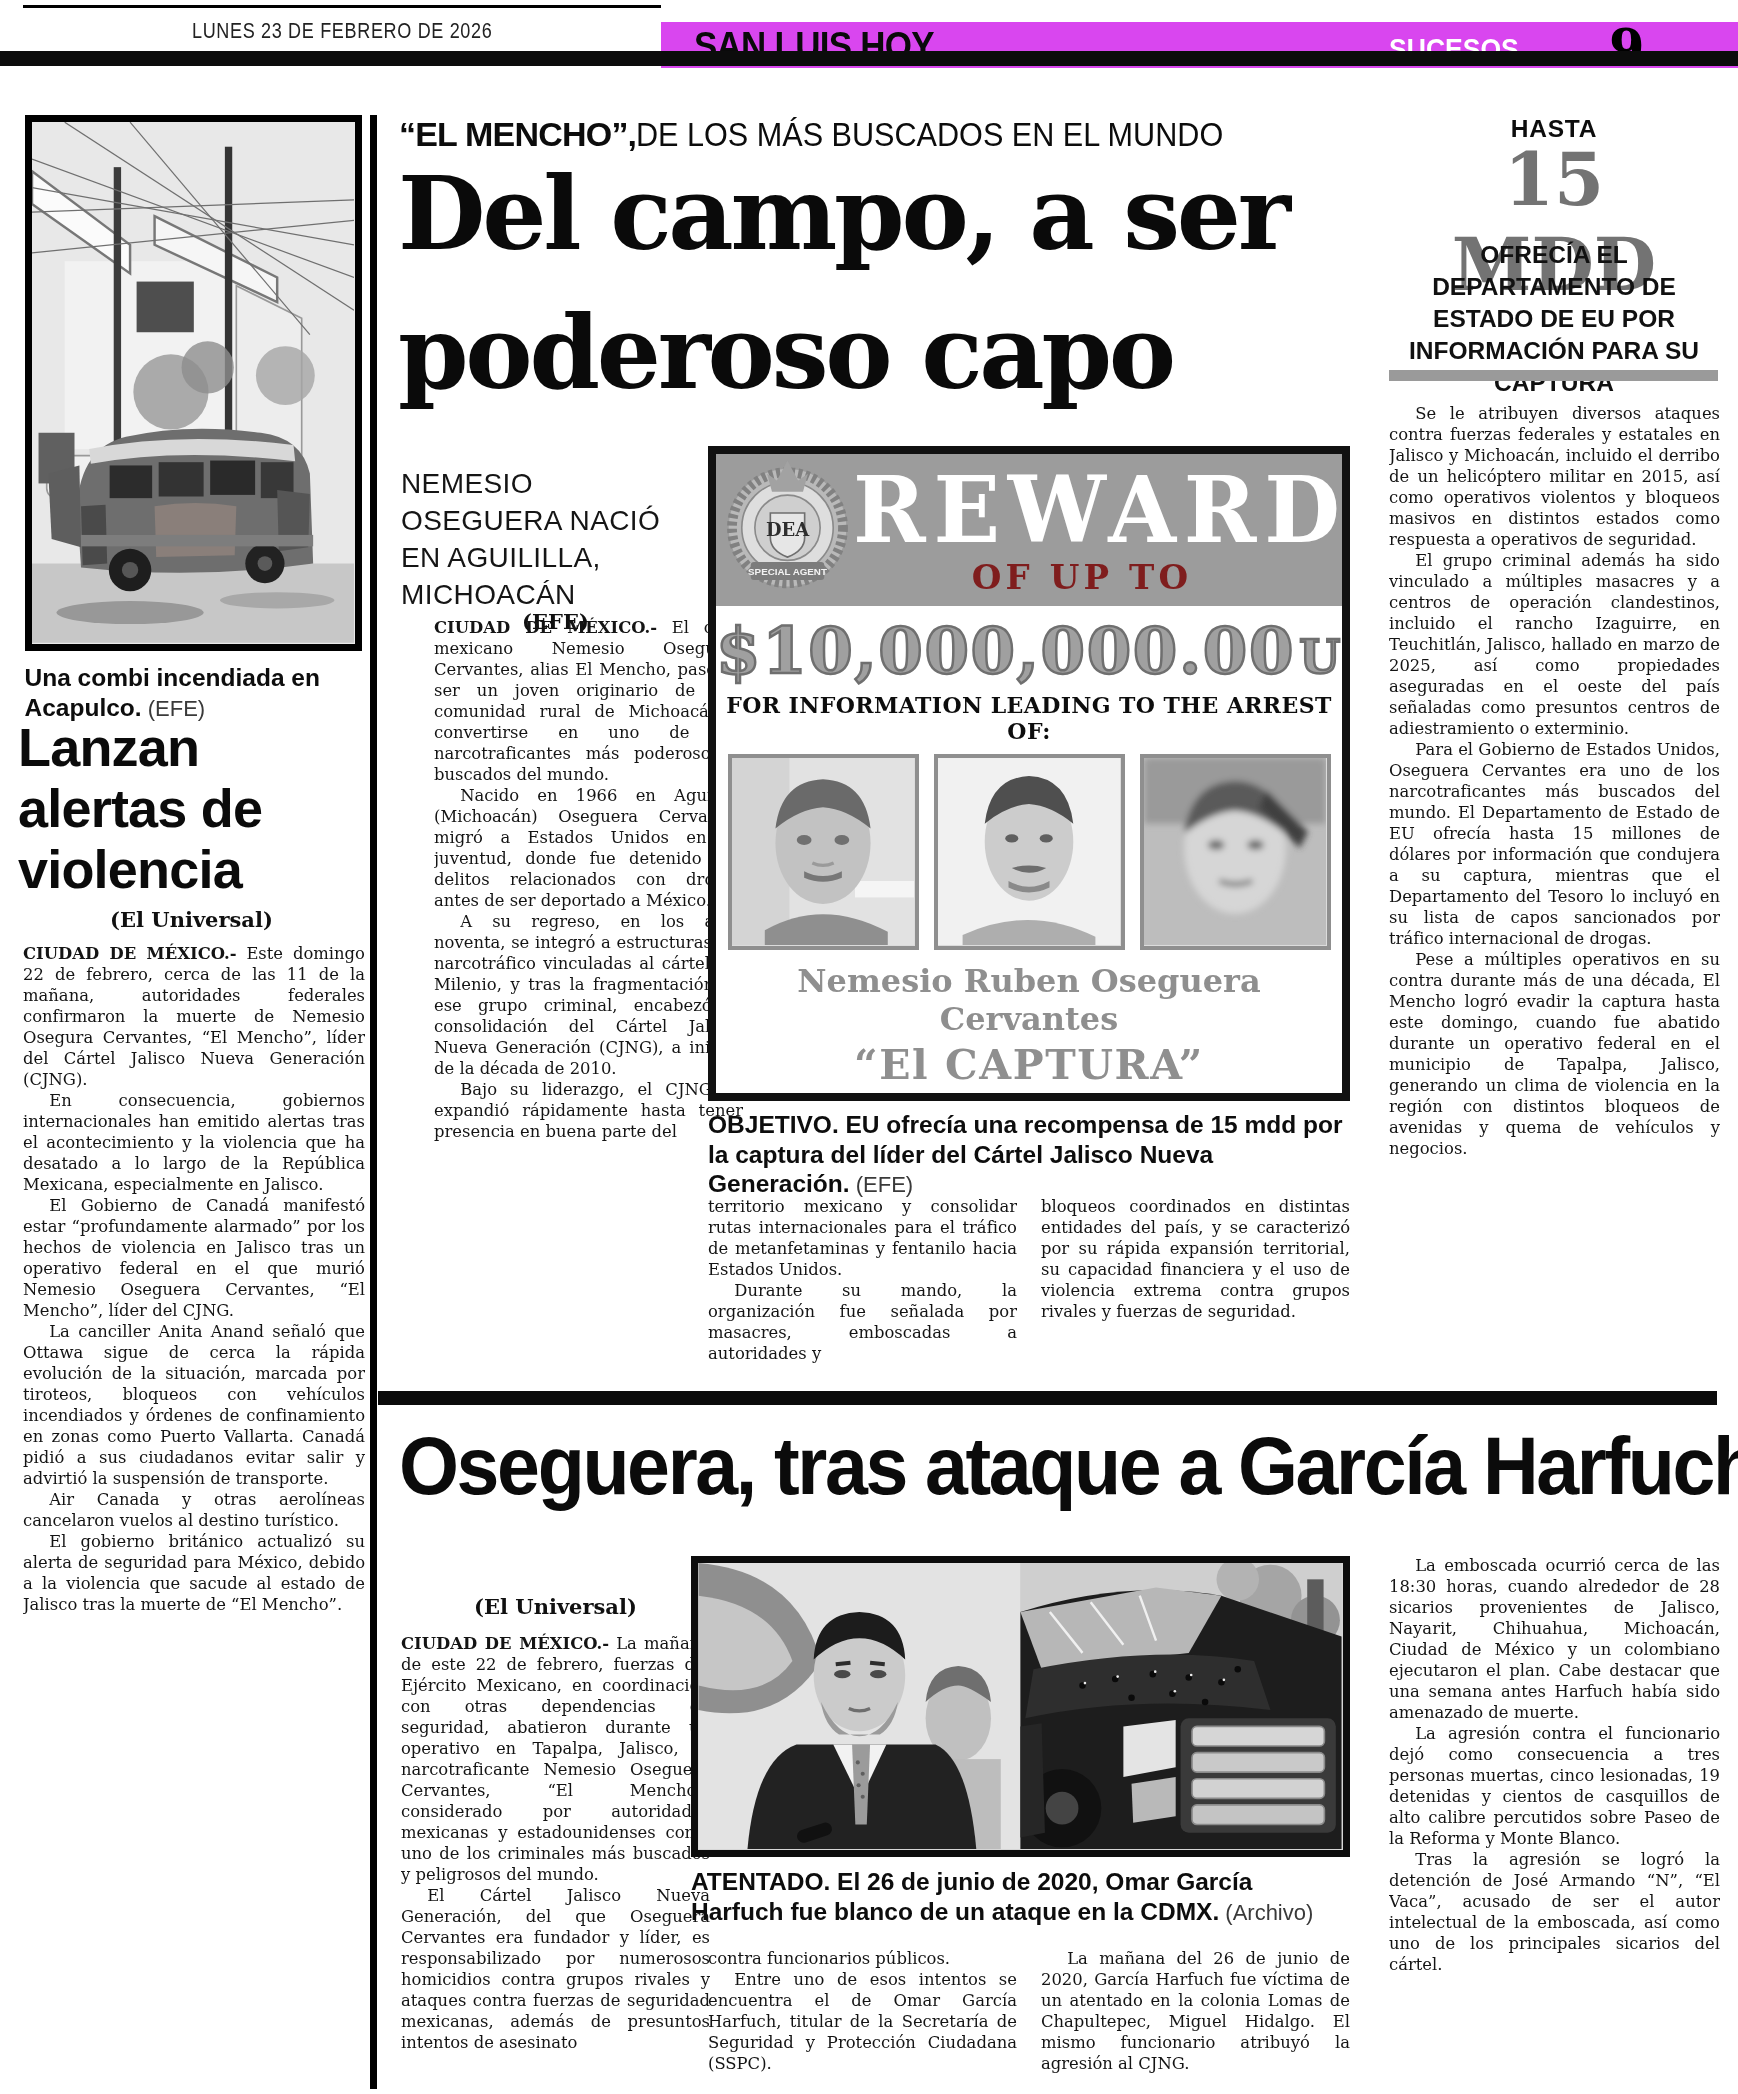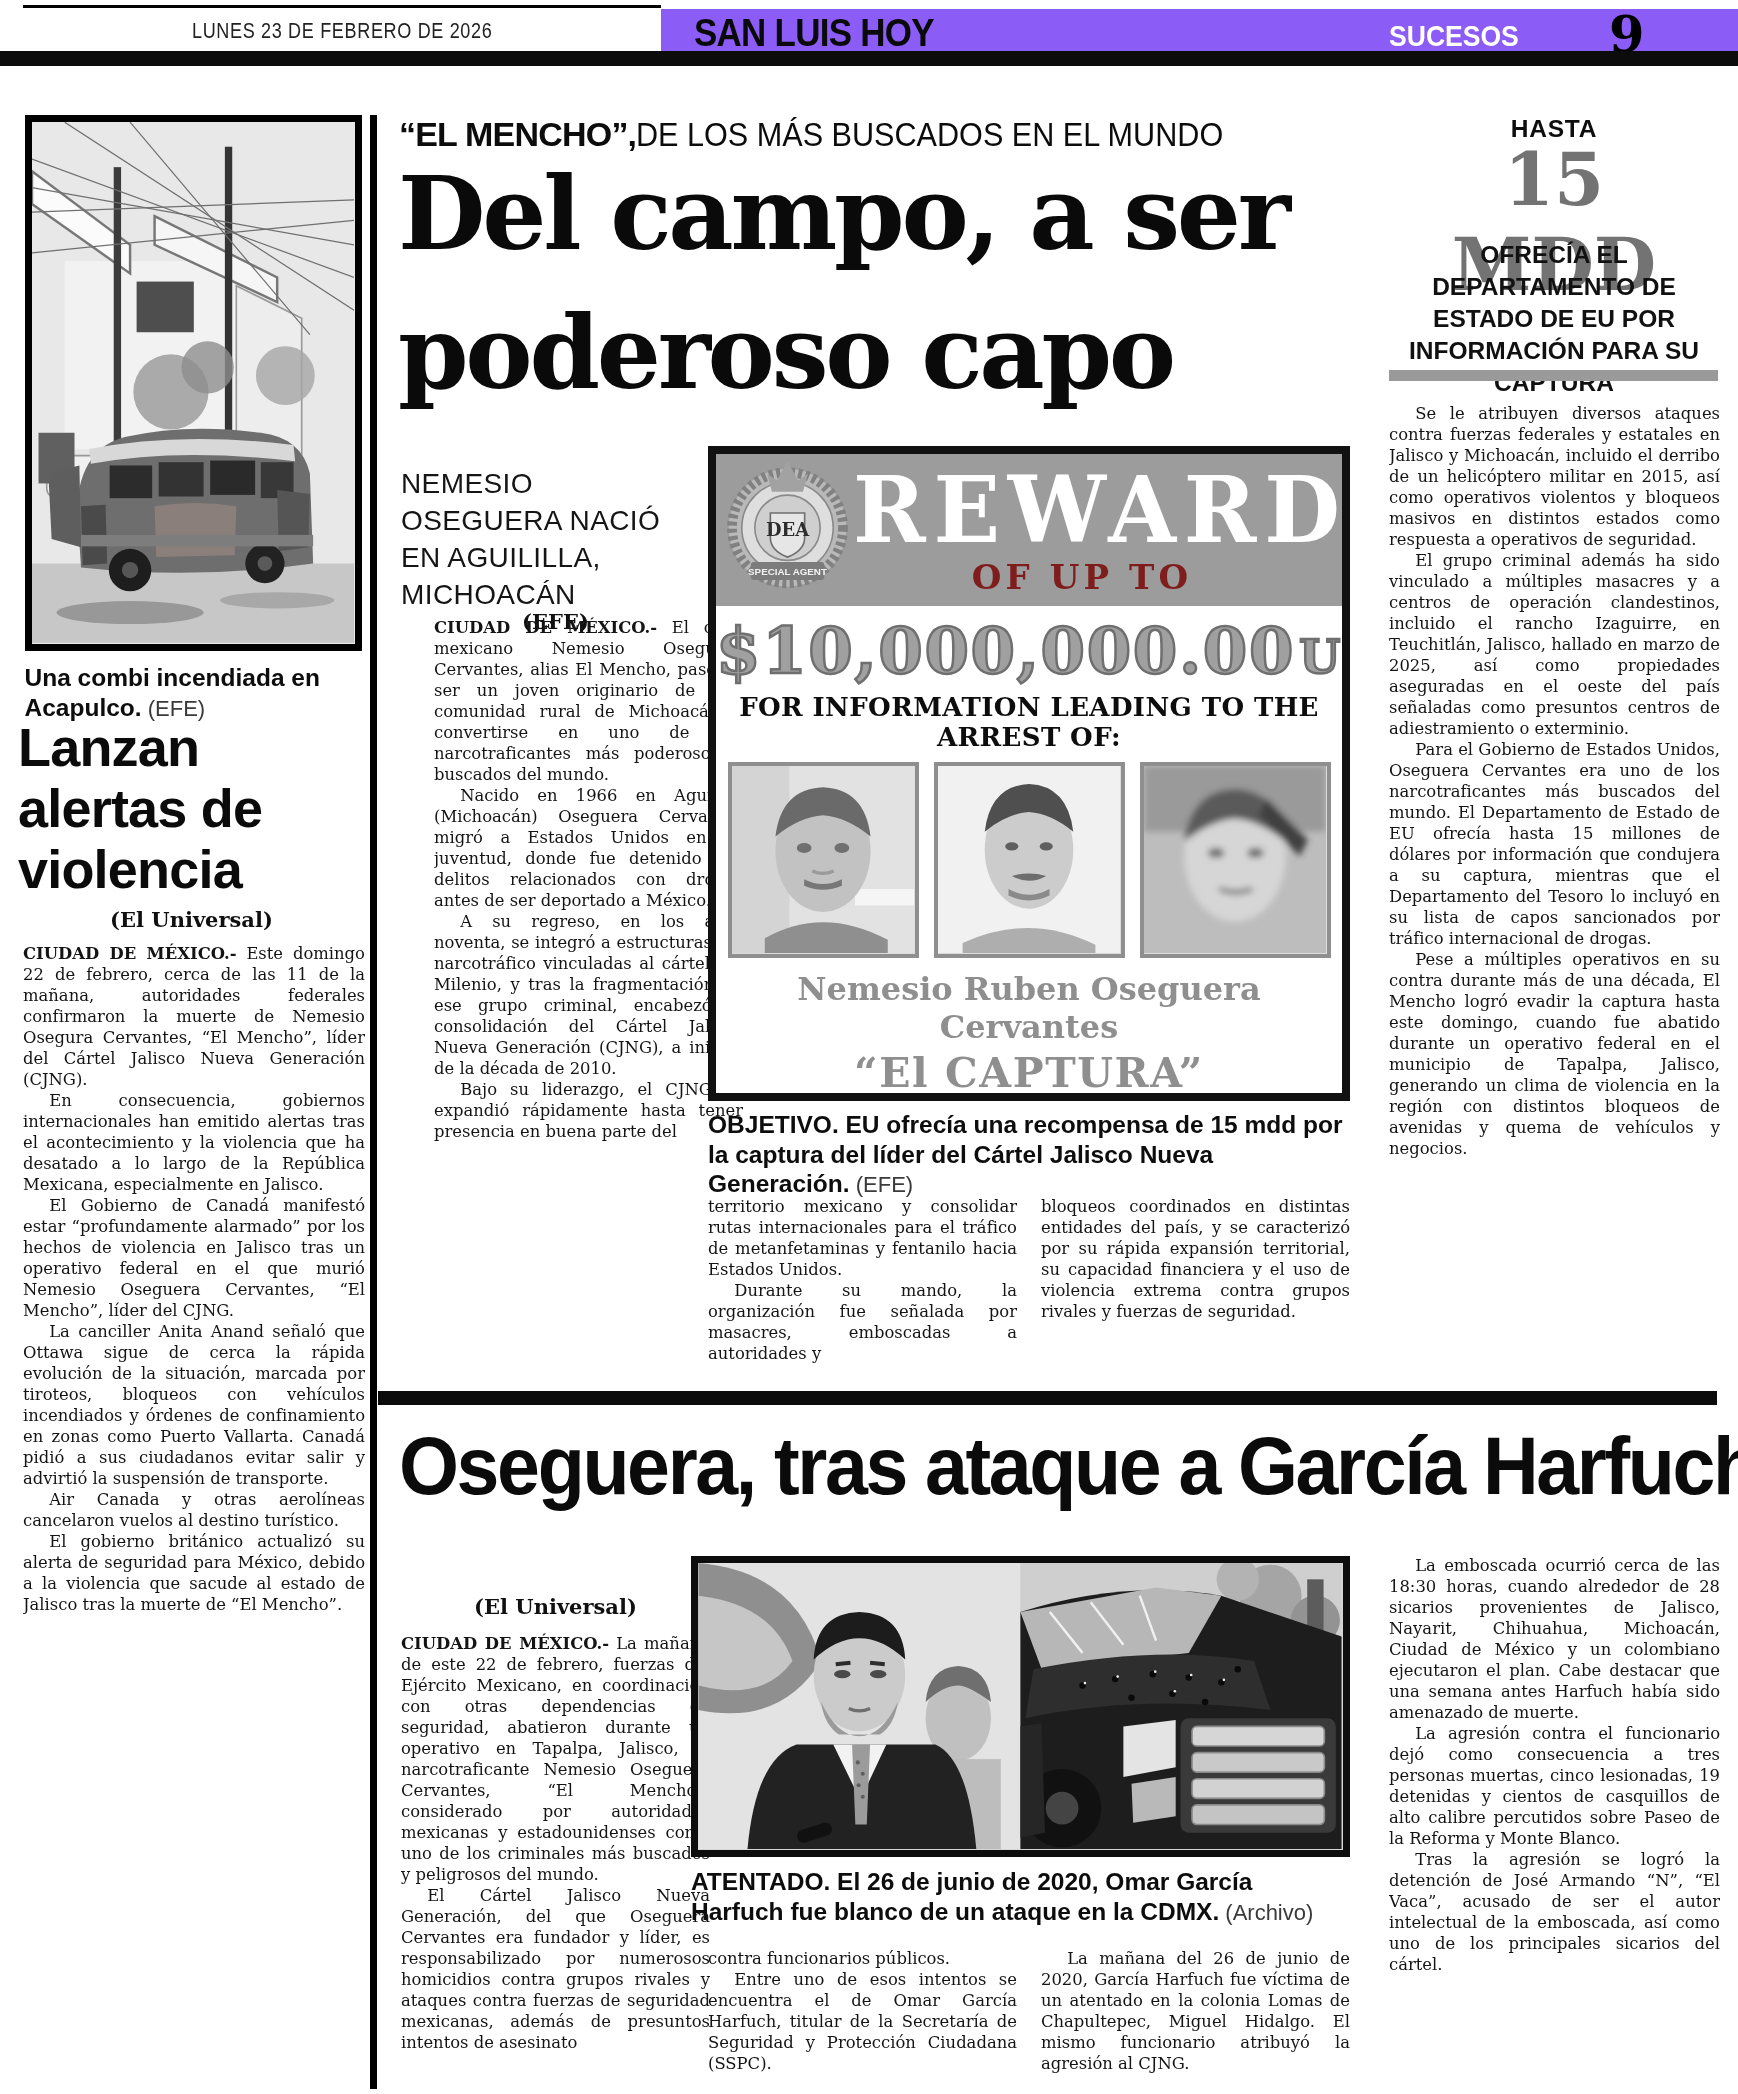--- a/index.html
+++ b/index.html
@@ -2,21 +2,21 @@
 <html lang="es" style="font-size:13px"><head>
 <meta charset="utf-8">
 <style>
   html,body{margin:0;padding:0;background:#888;}
   .page{position:relative;width:1739px;height:2095px;background:#ffffff;overflow:hidden;
         font-family:"Liberation Sans",sans-serif;color:#111;}
   
   .hdr-date{position:absolute;left:23px;top:4.9px;width:638px;height:46px;background:#fff;
             border-top:3.3px solid #000;display:flex;align-items:center;justify-content:center;}
   .hdr-date span{font-size:22px;letter-spacing:0.8px;transform:scaleX(.82);color:#222;}
-  .hdr-gray{position:absolute;left:661px;top:9px;width:1078px;height:46px;background:#8b5cf6;}
+  .hdr-gray{position:absolute;left:661px;top:22px;width:1078px;height:46px;background:#d946ef;}
   .masthead{position:absolute;left:33px;top:3.3px;font-weight:bold;font-size:38px;letter-spacing:-0.8px;
             transform:scaleX(.92);transform-origin:left center;color:#0a0a0a;}
   .section-label{position:absolute;left:728px;top:9.8px;color:#fff;font-weight:bold;font-size:29.5px;
             transform:scaleX(.9);transform-origin:left center;}
   .page-number{position:absolute;left:948px;top:-4.9px;color:#000;font-weight:bold;font-size:51px;
             font-family:"DejaVu Serif",serif;}
   .hdr-bar{position:absolute;left:0;top:51px;width:1739px;height:14.7px;background:#0c0c0c;}
   
   .v-divider{position:absolute;left:370px;top:115px;width:7.4px;height:1974px;background:#000;}
   .h-rule{position:absolute;left:378px;top:1391px;width:1339px;height:14px;background:#0b0b0b;}
@@ -56,21 +56,21 @@
           box-sizing:border-box;background:#fff;overflow:hidden;font-family:"DejaVu Serif",serif;}
   .poster-banner{position:relative;width:100%;height:152px;background:#9c9c9c;}
   .poster-banner .reward{position:absolute;left:137px;top:1.6px;color:#fff;font-weight:bold;font-size:92px;
           letter-spacing:8.2px;transform:scaleX(.95);transform-origin:left center;}
   .poster-banner .ofupto{position:absolute;left:137px;top:103px;width:458px;text-align:center;color:#7f1d1d;
           font-weight:bold;font-size:34px;letter-spacing:4.1px;}
   .badge{position:absolute;left:6.5px;top:4.9px;}
   .amount-row{text-align:center;margin-top:6.5px;white-space:nowrap;}
   .amount-main{font-weight:bold;font-size:64px;color:#a0a0a0;-webkit-text-stroke:2.5px #6f6f6f;letter-spacing:1.6px;}
   .amount-cur{font-weight:bold;font-size:47px;color:#a0a0a0;-webkit-text-stroke:2.5px #6f6f6f;letter-spacing:0.8px;}
-  .for-info{text-align:center;font-weight:bold;font-size:26px;color:#0d0d0d;margin-top:4.9px;letter-spacing:0.4px;}
+  .for-info{text-align:center;font-weight:bold;font-size:22px;color:#0d0d0d;margin-top:4.9px;letter-spacing:0.4px;}
   .mug-row{display:flex;justify-content:space-between;padding:9.8px 11.5px 0 11.5px;}
   .mug{width:191px;height:196px;border:4.9px solid #8f8f8f;box-sizing:border-box;background:#dcdcdc;}
   .poster-name{text-align:center;font-weight:bold;font-size:32px;color:#8f8f8f;margin-top:11.5px;}
   .poster-alias{text-align:center;font-weight:bold;font-size:41px;color:#8f8f8f;letter-spacing:1.6px;margin-top:3.3px;}
   .poster-caption{position:absolute;left:708px;top:1110px;width:642px;}
   
   .right-eyebrow{position:absolute;left:1391px;top:115px;width:326px;text-align:center;font-weight:bold;
                  font-size:24.5px;letter-spacing:0.8px;color:#0d0d0d;}
   .right-amount{position:absolute;left:1391px;top:137px;width:326px;text-align:center;
                 font-family:"DejaVu Serif",serif;font-weight:bold;font-size:72px;letter-spacing:0px;color:#737373;}

